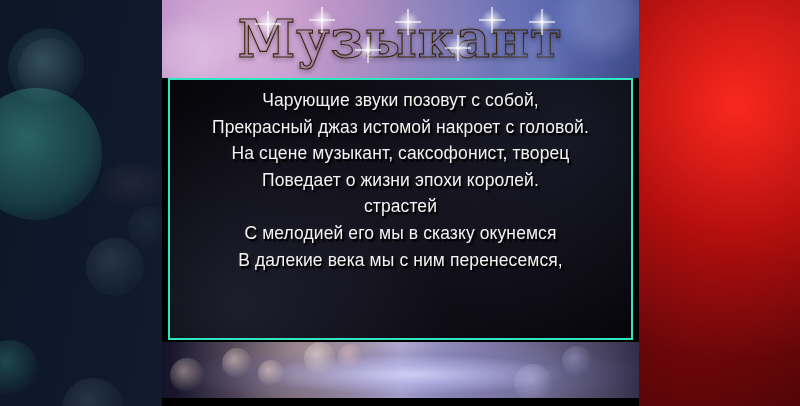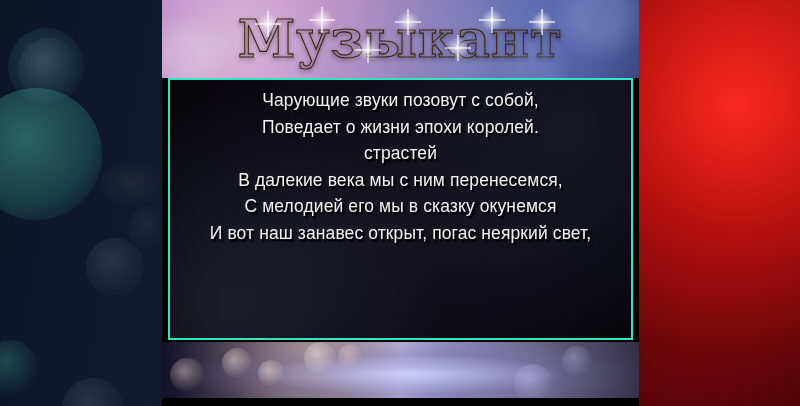--- a/index.html
+++ b/index.html
@@ -233,25 +233,26 @@
         <div class="spark" style="left:246px; top:22px;"></div>
         <div class="spark" style="left:296px; top:48px;"></div>
         <div class="spark" style="left:330px; top:20px;"></div>
         <div class="spark" style="left:380px; top:22px;"></div>
       </div>
     </div>
 
     <div class="panel">
       <div class="poem">
         <div class="poem-line">Чарующие звуки позовут с собой,</div>
+        <div class="poem-line">Прекрасный джаз истомой накроет с головой.</div>
+        <div class="poem-line">На сцене музыкант, саксофонист, творец</div>
         <div class="poem-line">Поведает о жизни эпохи королей.</div>
         <div class="poem-line">страстей</div>
+        <div class="poem-line">С мелодией его мы в сказку окунемся</div>
         <div class="poem-line">В далекие века мы с ним перенесемся,</div>
-        <div class="poem-line">С мелодией его мы в сказку окунемся</div>
-        <div class="poem-line">И вот наш занавес открыт, погас неяркий свет,</div>
       </div>
     </div>
 
     <div class="footer">
       <div class="fb fb1"></div>
       <div class="fb fb2"></div>
       <div class="fb fb3"></div>
       <div class="fb fb4"></div>
       <div class="fb fb5"></div>
       <div class="fb fb6"></div>

